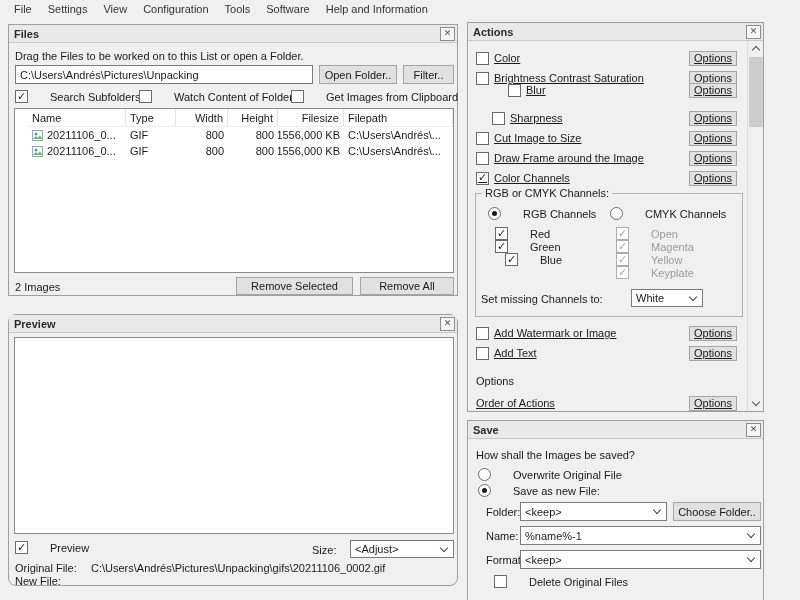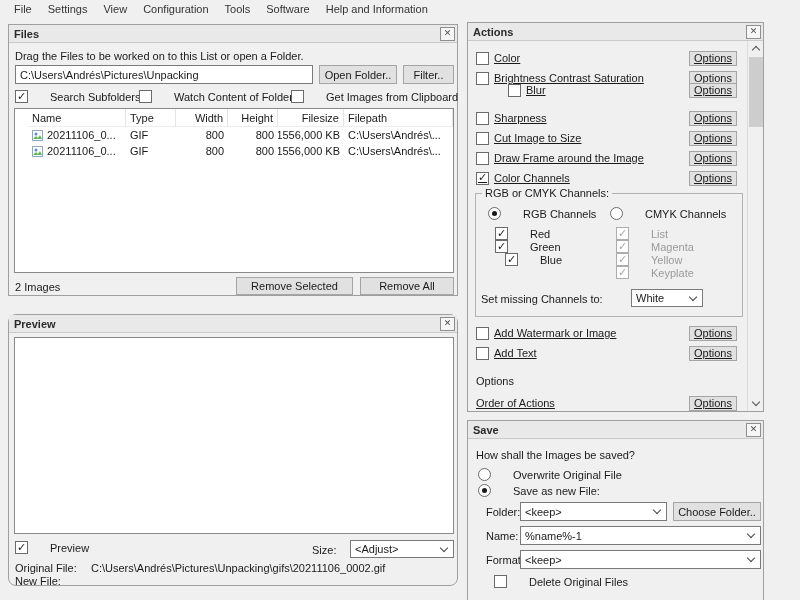--- a/index.html
+++ b/index.html
@@ -207,21 +207,21 @@
     <div class="action-row" style="top:47px;">
       <span class="checkbox"></span>
       <span class="lbl">Brightness Contrast Saturation</span>
       <span class="btn">Options</span>
     </div>
     <div class="action-row" style="top:59px;padding-left:32px;">
       <span class="checkbox"></span>
       <span class="lbl">Blur</span>
       <span class="btn">Options</span>
     </div>
-    <div class="action-row" style="top:87px;">
+    <div class="action-row" style="top:87px;margin-left:16px;">
       <span class="checkbox"></span>
       <span class="lbl">Sharpness</span>
       <span class="btn">Options</span>
     </div>
     <div class="action-row" style="top:107px;">
       <span class="checkbox"></span>
       <span class="lbl">Cut Image to Size</span>
       <span class="btn">Options</span>
     </div>
     <div class="action-row" style="top:127px;">
@@ -254,21 +254,21 @@
         <span class="checkbox checked"></span>
         <span class="lbl">Green</span>
       </div>
       <div class="abs check-row" style="left:29px; top:59px;">
         <span class="checkbox checked"></span>
         <span class="lbl">Blue</span>
       </div>
 
       <div class="abs check-row" style="left:140px; top:33px;">
         <span class="checkbox checked disabled"></span>
-        <span class="lbl gray">List</span>
+        <span class="lbl gray">Open</span>
       </div>
       <div class="abs check-row" style="left:140px; top:46px;">
         <span class="checkbox checked disabled"></span>
         <span class="lbl gray">Magenta</span>
       </div>
       <div class="abs check-row" style="left:140px; top:59px;">
         <span class="checkbox checked disabled"></span>
         <span class="lbl gray">Yellow</span>
       </div>
       <div class="abs check-row" style="left:140px; top:72px;">

